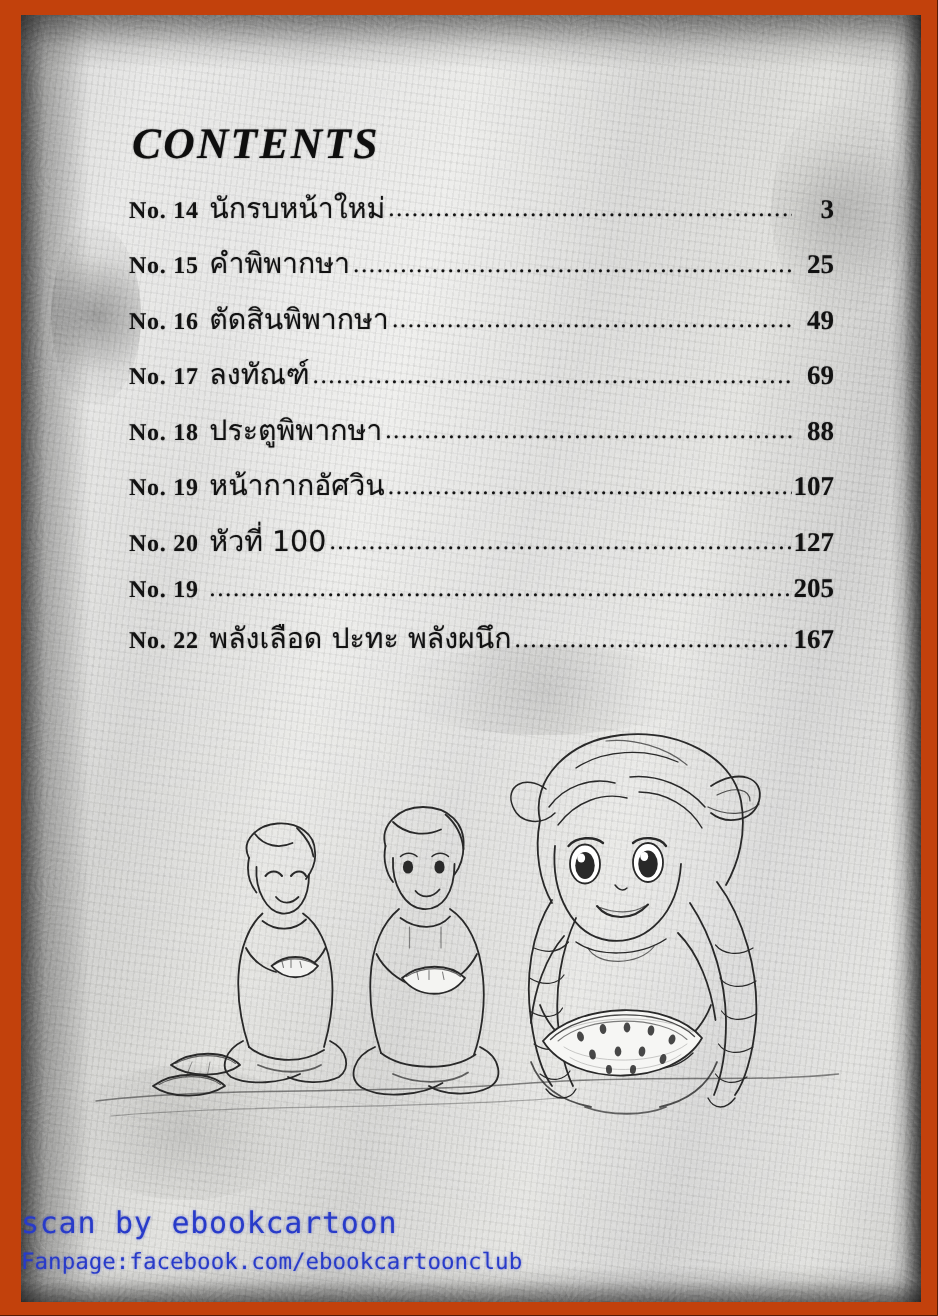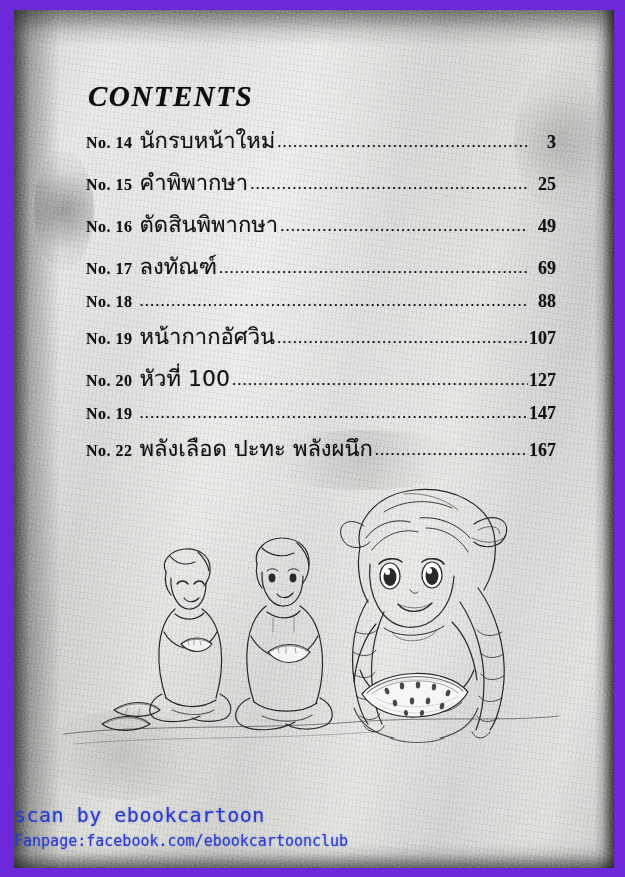--- a/index.html
+++ b/index.html
@@ -11,21 +11,21 @@
     width: 625px;
     height: 877px;
     overflow: hidden;
     font-family: "Liberation Serif", serif;
   }
 
   #page {
     position: relative;
     width: 625px;
     height: 877px;
-    background: #6d28d9;
+    background: #c2410c;
     overflow: hidden;
   }
 
   
   #paper {
     position: absolute;
     left: 14px;
     top: 10px;
     width: 600px;
     height: 858px;
@@ -128,21 +128,21 @@
   .toc-no {
     font-family: "Liberation Serif", serif;
     font-weight: bold;
     font-size: 16px;
     letter-spacing: 0.5px;
     flex: 0 0 auto;
     padding-right: 7px;
   }
   .toc-title {
     font-family: "DejaVu Sans", sans-serif;
-    font-size: 22px;
+    font-size: 19px;
     flex: 0 0 auto;
     padding-right: 2px;
   }
   .toc-dots {
     flex: 1 1 auto;
     overflow: hidden;
     white-space: nowrap;
     letter-spacing: 1px;
     font-size: 17px;
     position: relative;
@@ -233,20 +233,21 @@
 
       <div class="toc-row">
         <span class="toc-no">No. 17</span>
         <span class="toc-title">ลงทัณฑ์</span>
         <span class="toc-dots">........................................................................................</span>
         <span class="toc-page">69</span>
       </div>
 
       <div class="toc-row">
         <span class="toc-no">No. 18</span>
+        <span class="toc-title">ประตูพิพากษา</span>
         <span class="toc-dots">........................................................................................</span>
         <span class="toc-page">88</span>
       </div>
 
       <div class="toc-row">
         <span class="toc-no">No. 19</span>
         <span class="toc-title">หน้ากากอัศวิน</span>
         <span class="toc-dots">........................................................................................</span>
         <span class="toc-page">107</span>
       </div>
@@ -254,21 +255,21 @@
       <div class="toc-row">
         <span class="toc-no">No. 20</span>
         <span class="toc-title">หัวที่ 100</span>
         <span class="toc-dots">........................................................................................</span>
         <span class="toc-page">127</span>
       </div>
 
       <div class="toc-row">
         <span class="toc-no">No. 19</span>
         <span class="toc-dots">........................................................................................</span>
-        <span class="toc-page">147</span>
+        <span class="toc-page">205</span>
       </div>
 
       <div class="toc-row">
         <span class="toc-no">No. 22</span>
         <span class="toc-title">พลังเลือด ปะทะ พลังผนึก</span>
         <span class="toc-dots">........................................................................................</span>
         <span class="toc-page">167</span>
       </div>
     </div>
 

